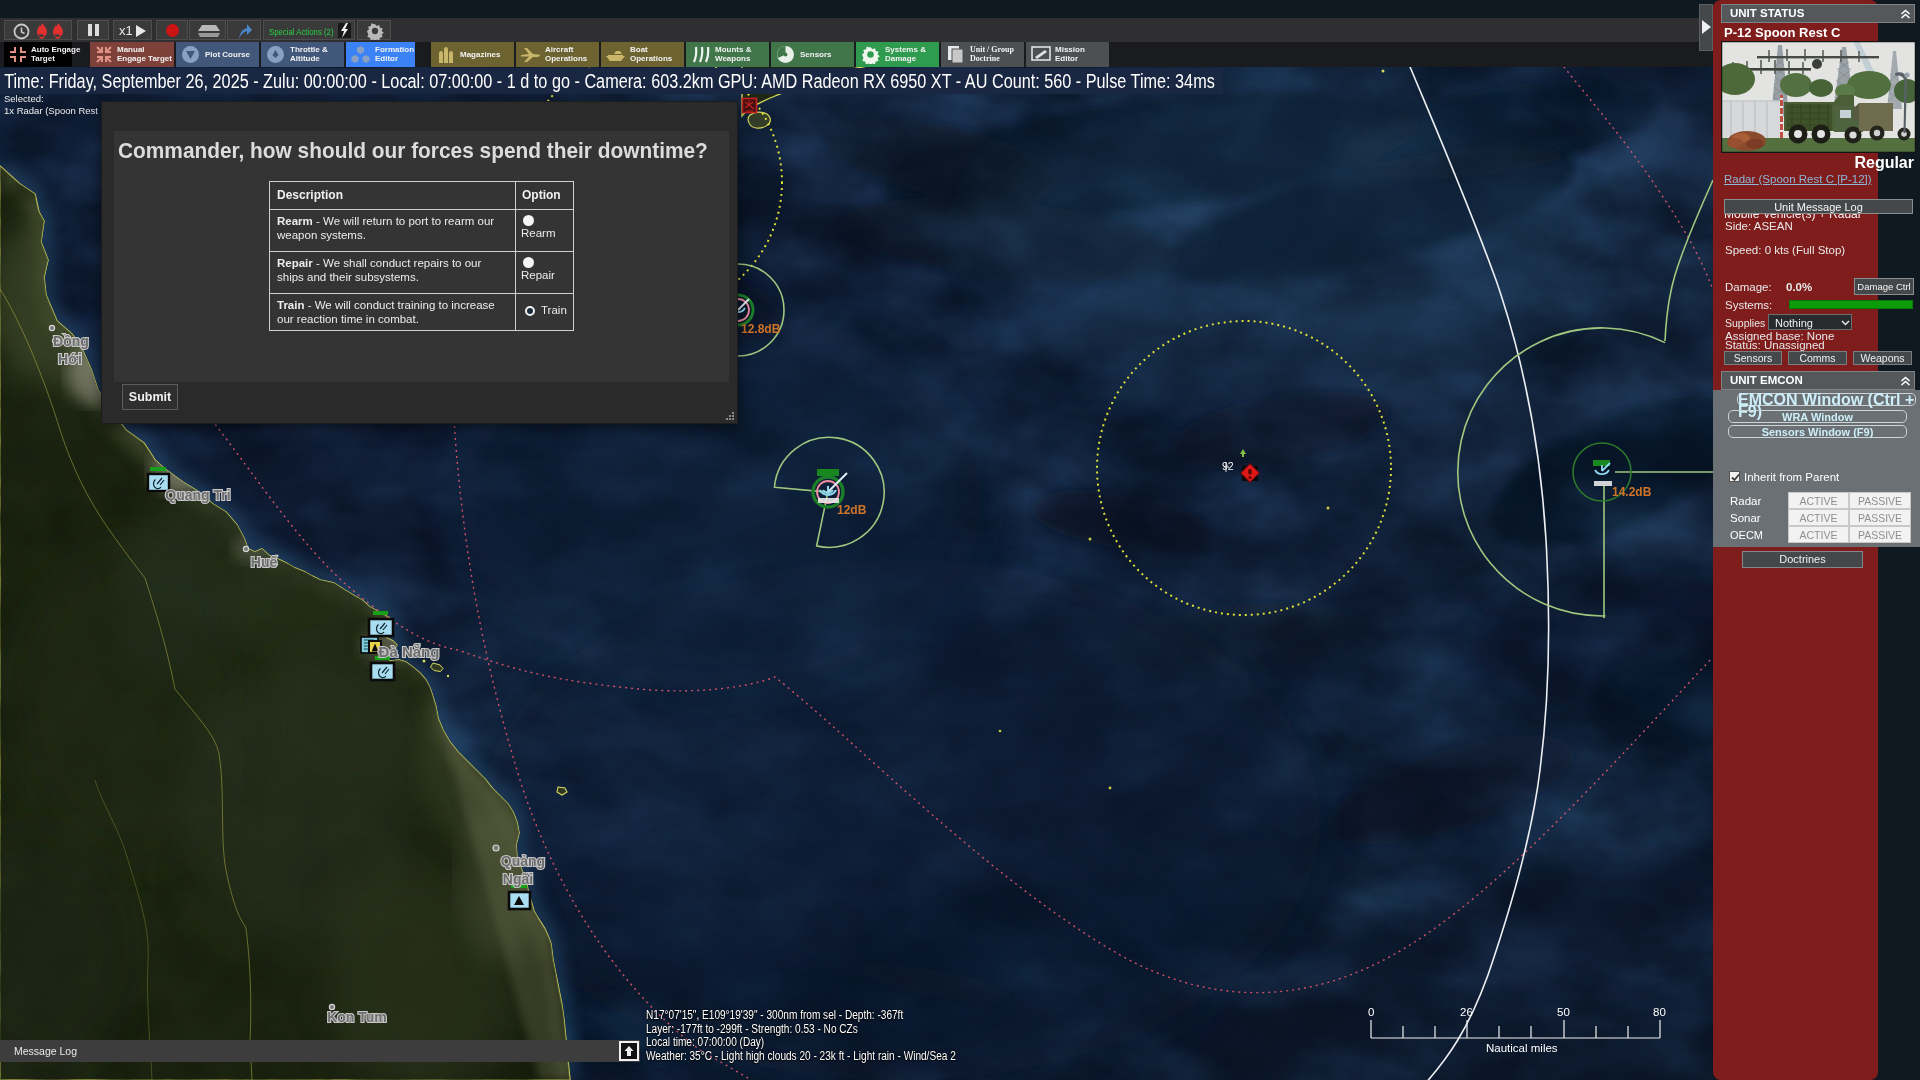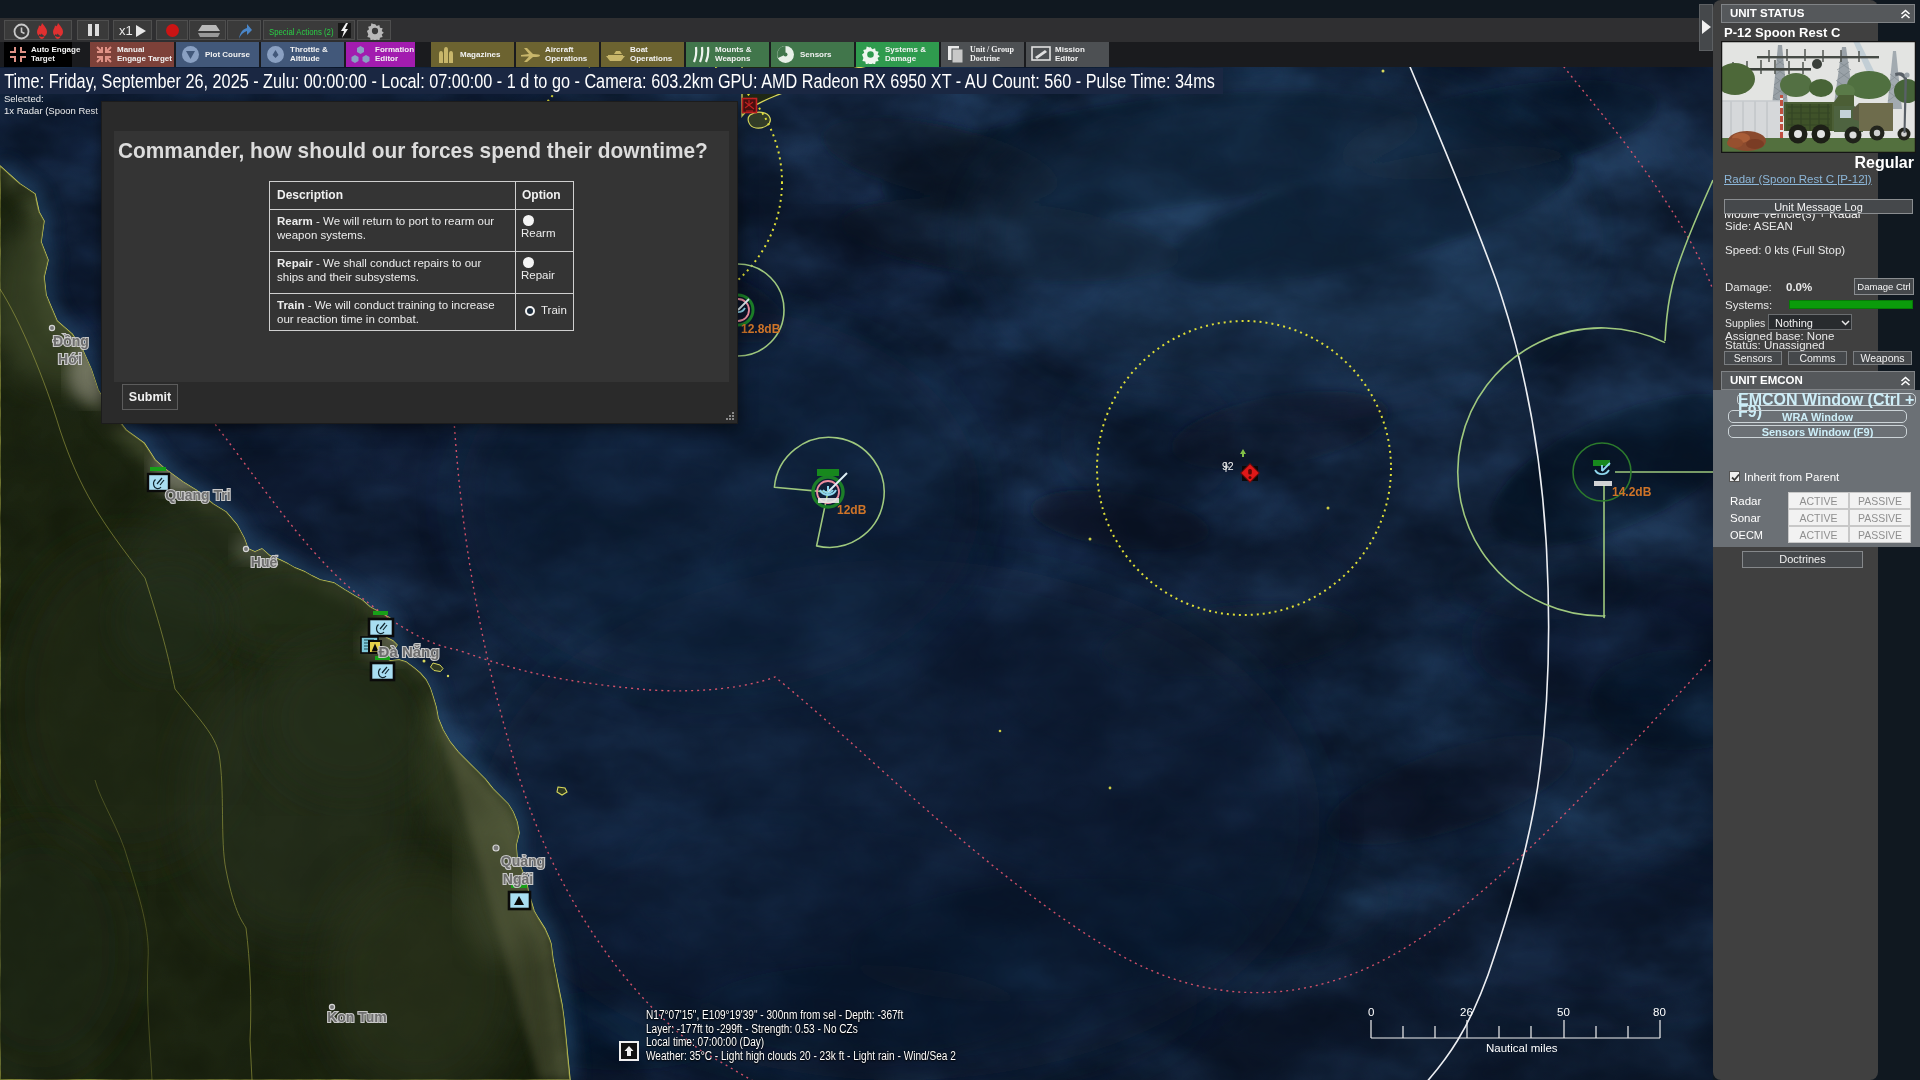--- a/index.html
+++ b/index.html
@@ -353,21 +353,21 @@
         </svg>
       <span class="abs" style="left:29px;top:8px;">Plot Course</span>
     </div>
     <div class="abs" style="left:261px;top:0;width:83px;height:25px;background:#42587a;">
       <svg class="abs" style="left:5px;top:3px" width="19" height="19" viewBox="0 0 19 19">
           <path d="M9.5,1 a8.5,8.5 0 0 1 0,17 a8.5,8.5 0 0 1 0,-17 M9.5,5 l3,5 -3,3 -3,-3 Z" fill="#8aa0c2" fill-rule="evenodd"></path>
           <rect x="5" y="14" width="9" height="2.4" fill="#8aa0c2"></rect>
         </svg>
       <span class="abs" style="left:29px;top:3px;">Throttle &amp;<br>Altitude</span>
     </div>
-    <div class="abs" style="left:346px;top:0;width:69px;height:25px;background:#a21caf;padding-left:28px;">
+    <div class="abs" style="left:346px;top:0;width:69px;height:25px;background:#3b82f6;padding-left:28px;">
       <svg class="abs" style="left:4px;top:2px" width="21" height="21" viewBox="0 0 21 21">
           <g fill="#8aa0c2">
             <path d="M10.5,2 l3.5,2 v4 l-3.5,2 -3.5,-2 v-4 Z"></path>
             <path d="M5,11 l3.5,2 v4 L5,19 l-3.5,-2 v-4 Z"></path>
             <path d="M16,11 l3.5,2 v4 L16,19 l-3.5,-2 v-4 Z"></path>
           </g>
         </svg>
       <span class="abs" style="left:29px;top:3px;">Formation<br>Editor</span>
     </div>
     <div class="abs" style="left:431px;top:0;width:83px;height:25px;background:#6c6330;">
@@ -468,21 +468,21 @@
           <rect x="3" y="3" width="2" height="2"></rect>
           <rect x="3" y="6" width="2" height="2"></rect>
           <rect x="0" y="6" width="2" height="2"></rect>
         </g>
       </svg>
   </div>
 
   <div class="abs" style="left:1699px;top:4px;width:14px;height:47px;background:#45484b;border:1px solid #5d6063;">
     <span class="abs" style="left:2px;top:15px;width:0;height:0;border-left:9px solid #f0f0f0;border-top:7px solid transparent;border-bottom:7px solid transparent;"></span>
   </div>
-  <div id="rpanel" class="abs" style="left:1713px;top:0;width:165px;height:1080px;background:#404040;color:#e8e8e8;border-radius:8px;">
+  <div id="rpanel" class="abs" style="left:1713px;top:0;width:165px;height:1080px;background:#7f1d1d;color:#e8e8e8;border-radius:8px;">
     <div class="abs" style="left:8px;top:4px;width:194px;height:19px;background:#55585b;border:1px solid #808386;">
       <span class="abs nw" style="left:8px;top:2px;font-size:11.5px;font-weight:bold;color:#fff;">UNIT STATUS</span>
       <svg class="abs" style="left:178px;top:4px" width="11" height="11" viewBox="0 0 11 11">
           <path d="M1.5,5 L5.5,1.5 9.5,5 M1.5,9 L5.5,5.5 9.5,9" stroke="#fff" stroke-width="1.6" fill="none"></path>
         </svg>
     </div>
     <div class="abs nw" style="left:11px;top:25px;font-size:13px;font-weight:bold;color:#fff;">P-12 Spoon Rest C</div>
     <svg class="abs" style="left:8px;top:41px" width="195" height="112" viewBox="0 0 195 112">
       <rect width="195" height="112" fill="#e3e4e2"></rect>
       <path d="M138,0 L158,40 150,40 132,0 Z" fill="#b9c8d2" opacity="0.8"></path>
@@ -581,20 +581,21 @@
       <div class="abs" style="left:75px;top:102px;width:61px;height:17px;background:#f2f2f2;border:1px solid #c8c8c8;font-size:10.5px;color:#8f8f8f;text-align:center;line-height:16px;">ACTIVE</div>
       <div class="abs" style="left:136px;top:102px;width:62px;height:17px;background:#f2f2f2;border:1px solid #c8c8c8;font-size:10.5px;color:#8f8f8f;text-align:center;line-height:16px;">PASSIVE</div>
       <div class="abs" style="left:75px;top:119px;width:61px;height:17px;background:#f2f2f2;border:1px solid #c8c8c8;font-size:10.5px;color:#8f8f8f;text-align:center;line-height:16px;">ACTIVE</div>
       <div class="abs" style="left:136px;top:119px;width:62px;height:17px;background:#f2f2f2;border:1px solid #c8c8c8;font-size:10.5px;color:#8f8f8f;text-align:center;line-height:16px;">PASSIVE</div>
       <div class="abs" style="left:75px;top:136px;width:61px;height:17px;background:#f2f2f2;border:1px solid #c8c8c8;font-size:10.5px;color:#8f8f8f;text-align:center;line-height:16px;">ACTIVE</div>
       <div class="abs" style="left:136px;top:136px;width:62px;height:17px;background:#f2f2f2;border:1px solid #c8c8c8;font-size:10.5px;color:#8f8f8f;text-align:center;line-height:16px;">PASSIVE</div>
     </div>
     <div class="abs" style="left:29px;top:551px;width:121px;height:17px;background:#45484b;border:1px solid #85888b;font-size:11px;text-align:center;line-height:15px;color:#f0f0f0;">Doctrines</div>
   </div>
 
+  <div id="msglog" class="abs" style="left:0;top:1040px;width:640px;height:22px;background:#3d3d3d;color:#e8e8e8;font-size:10.5px;line-height:22px;padding-left:14px;">Message Log</div>
   <div class="abs" style="left:619px;top:1041px;width:20px;height:20px;background:#111;border:2px solid #f0f0f0;">
     <svg width="12" height="12" viewBox="0 0 12 12" style="position:absolute;left:2px;top:2px;">
         <path d="M6,1 L10.5,6 H8 V11 H4 V6 H1.5 Z" fill="#f0f0f0"></path>
       </svg>
   </div>
   <div class="abs nw" style="left:646px;top:1009px;font-size:12px;color:#fff;line-height:13.6px;text-shadow:0 1px 2px #000,0 0 2px #000;transform:scaleX(0.84);transform-origin:left top;">N17°07'15", E109°19'39" - 300nm from sel - Depth: -367ft<br>Layer: -177ft to -299ft - Strength: 0.53 - No CZs<br>Local time: 07:00:00 (Day)<br>Weather: 35°C - Light high clouds 20 - 23k ft - Light rain - Wind/Sea 2</div>
   <svg class="abs" style="left:1360px;top:1000px" width="320" height="60" viewBox="0 0 320 60">
     <g stroke="#f0f0f0" stroke-width="1.2" fill="none">
       <path d="M11,38 V20 M43,38 V26 M75,38 V26 M107,38 V20 M139,38 V26 M171,38 V26 M204,38 V20 M236,38 V26 M268,38 V26 M300,38 V20"></path>
       <path d="M11,38 H300"></path>

